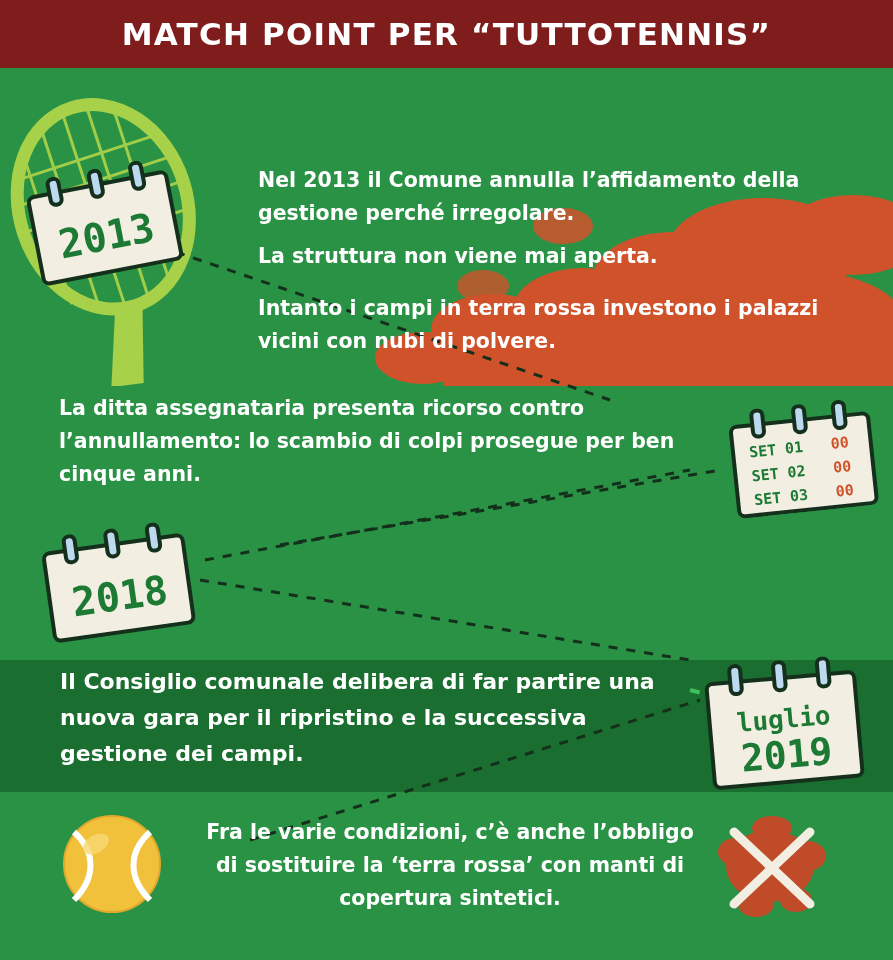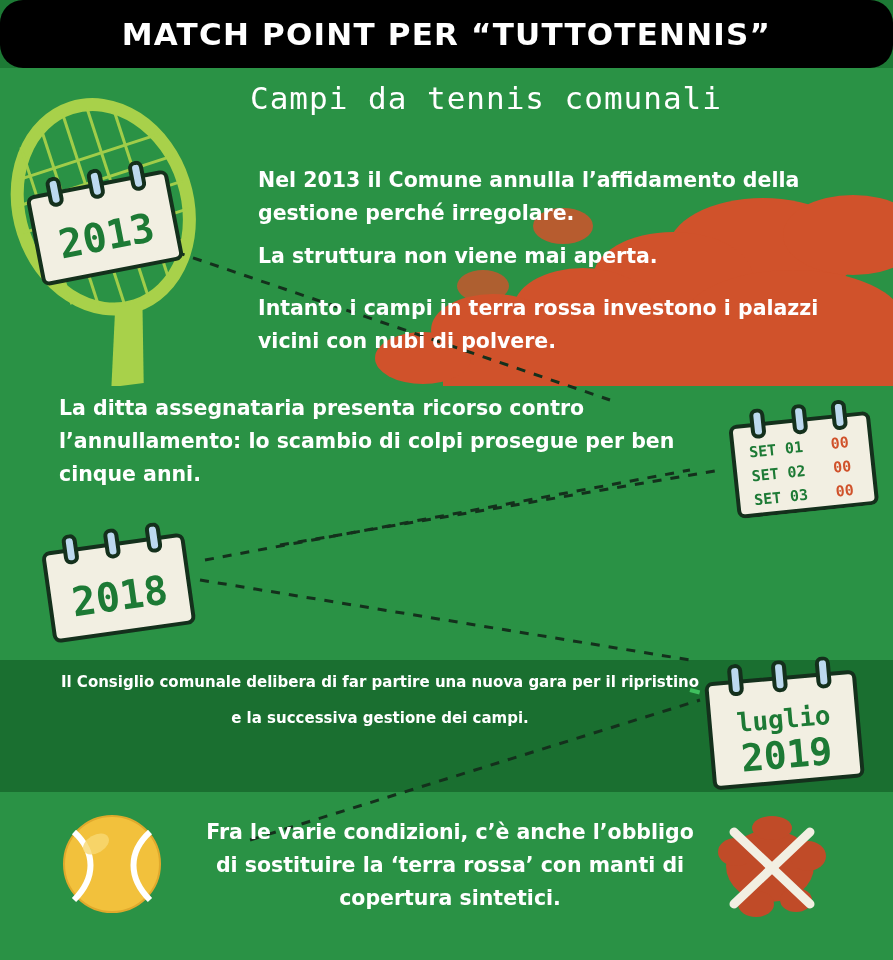--- a/index.html
+++ b/index.html
@@ -17,25 +17,24 @@
     background: #1d7a35;
     overflow: hidden;
   }
 
   
   .title-bar {
     position: absolute;
     left: 0; top: 0;
     width: 893px;
     height: 68px;
-    background: #000000;
+    background: #7f1d1d;
     display: flex;
     align-items: center;
     justify-content: center;
-    border-radius: 23px;
   }
   .title-bar .title-text {
     color: #ffffff;
     font-family: "DejaVu Sans", sans-serif;
     font-weight: bold;
     font-size: 31px;
     letter-spacing: 1.2px;
     text-align: center;
     white-space: nowrap;
   }
@@ -94,21 +93,21 @@
     font-weight: bold;
     font-size: 20.5px;
     line-height: 33px;
   }
 
   #p-2013   { left: 258px; top: 164px; width: 600px; }
   #p-struct { left: 258px; top: 240px; width: 600px; }
   #p-dust   { left: 258px; top: 292px; width: 600px; }
   #p-ricorso{ left: 52px;  top: 392px; width: 630px; margin-left: 7px; }
   #p-2018   { left: 256px; top: 540px; width: 620px; }
-  #p-consiglio { left: 60px; top: 664px; width: 640px; text-align: center; font-size: 15px; line-height: 36px; }
+  #p-consiglio { left: 60px; top: 664px; width: 640px; text-align: left; font-size: 22px; line-height: 36px; }
   #p-terra  { left: 200px; top: 808px; width: 500px; text-align: center; margin-top: 8px; }
 
   
   .racket { position: absolute; left: -14px; top: 96px; width: 230px; height: 290px; }
 
   
   .cal { position: absolute; }
   #cal-2013 { left: 28px;  top: 168px; width: 152px; height: 110px; transform: rotate(-11deg); }
   #cal-2018 { left: 42px;  top: 528px; width: 152px; height: 110px; transform: rotate(-8deg); }
   #cal-2019 { left: 704px; top: 660px; width: 160px; height: 128px; transform: rotate(-5deg); }
@@ -170,21 +169,20 @@
         <line x1="45" y1="60" x2="196" y2="60"></line>
         <line x1="38" y1="85" x2="202" y2="85"></line>
         <line x1="36" y1="112" x2="204" y2="112"></line>
         <line x1="38" y1="140" x2="202" y2="140"></line>
         <line x1="46" y1="168" x2="195" y2="168"></line>
       </g>
       <path d="M100 212 L72 286 L104 292 L128 214 Z" fill="#a8d14a"></path>
     </g>
   </svg>
 
-  <div class="subtitle">Campi da tennis comunali</div>
 
   <svg class="connectors" xmlns="http://www.w3.org/2000/svg">
     <g stroke="#14301c" stroke-width="3" stroke-dasharray="9 9" fill="none">
       <path d="M176 252 L610 400"></path>
       <path d="M280 545 L720 470"></path>
       <path d="M205 560 L690 470"></path>
       <path d="M200 580 L690 660"></path>
       <path d="M250 840 L700 700"></path>
     </g>
     <g stroke="#3fbf5e" stroke-width="4" stroke-dasharray="10 10" fill="none">

